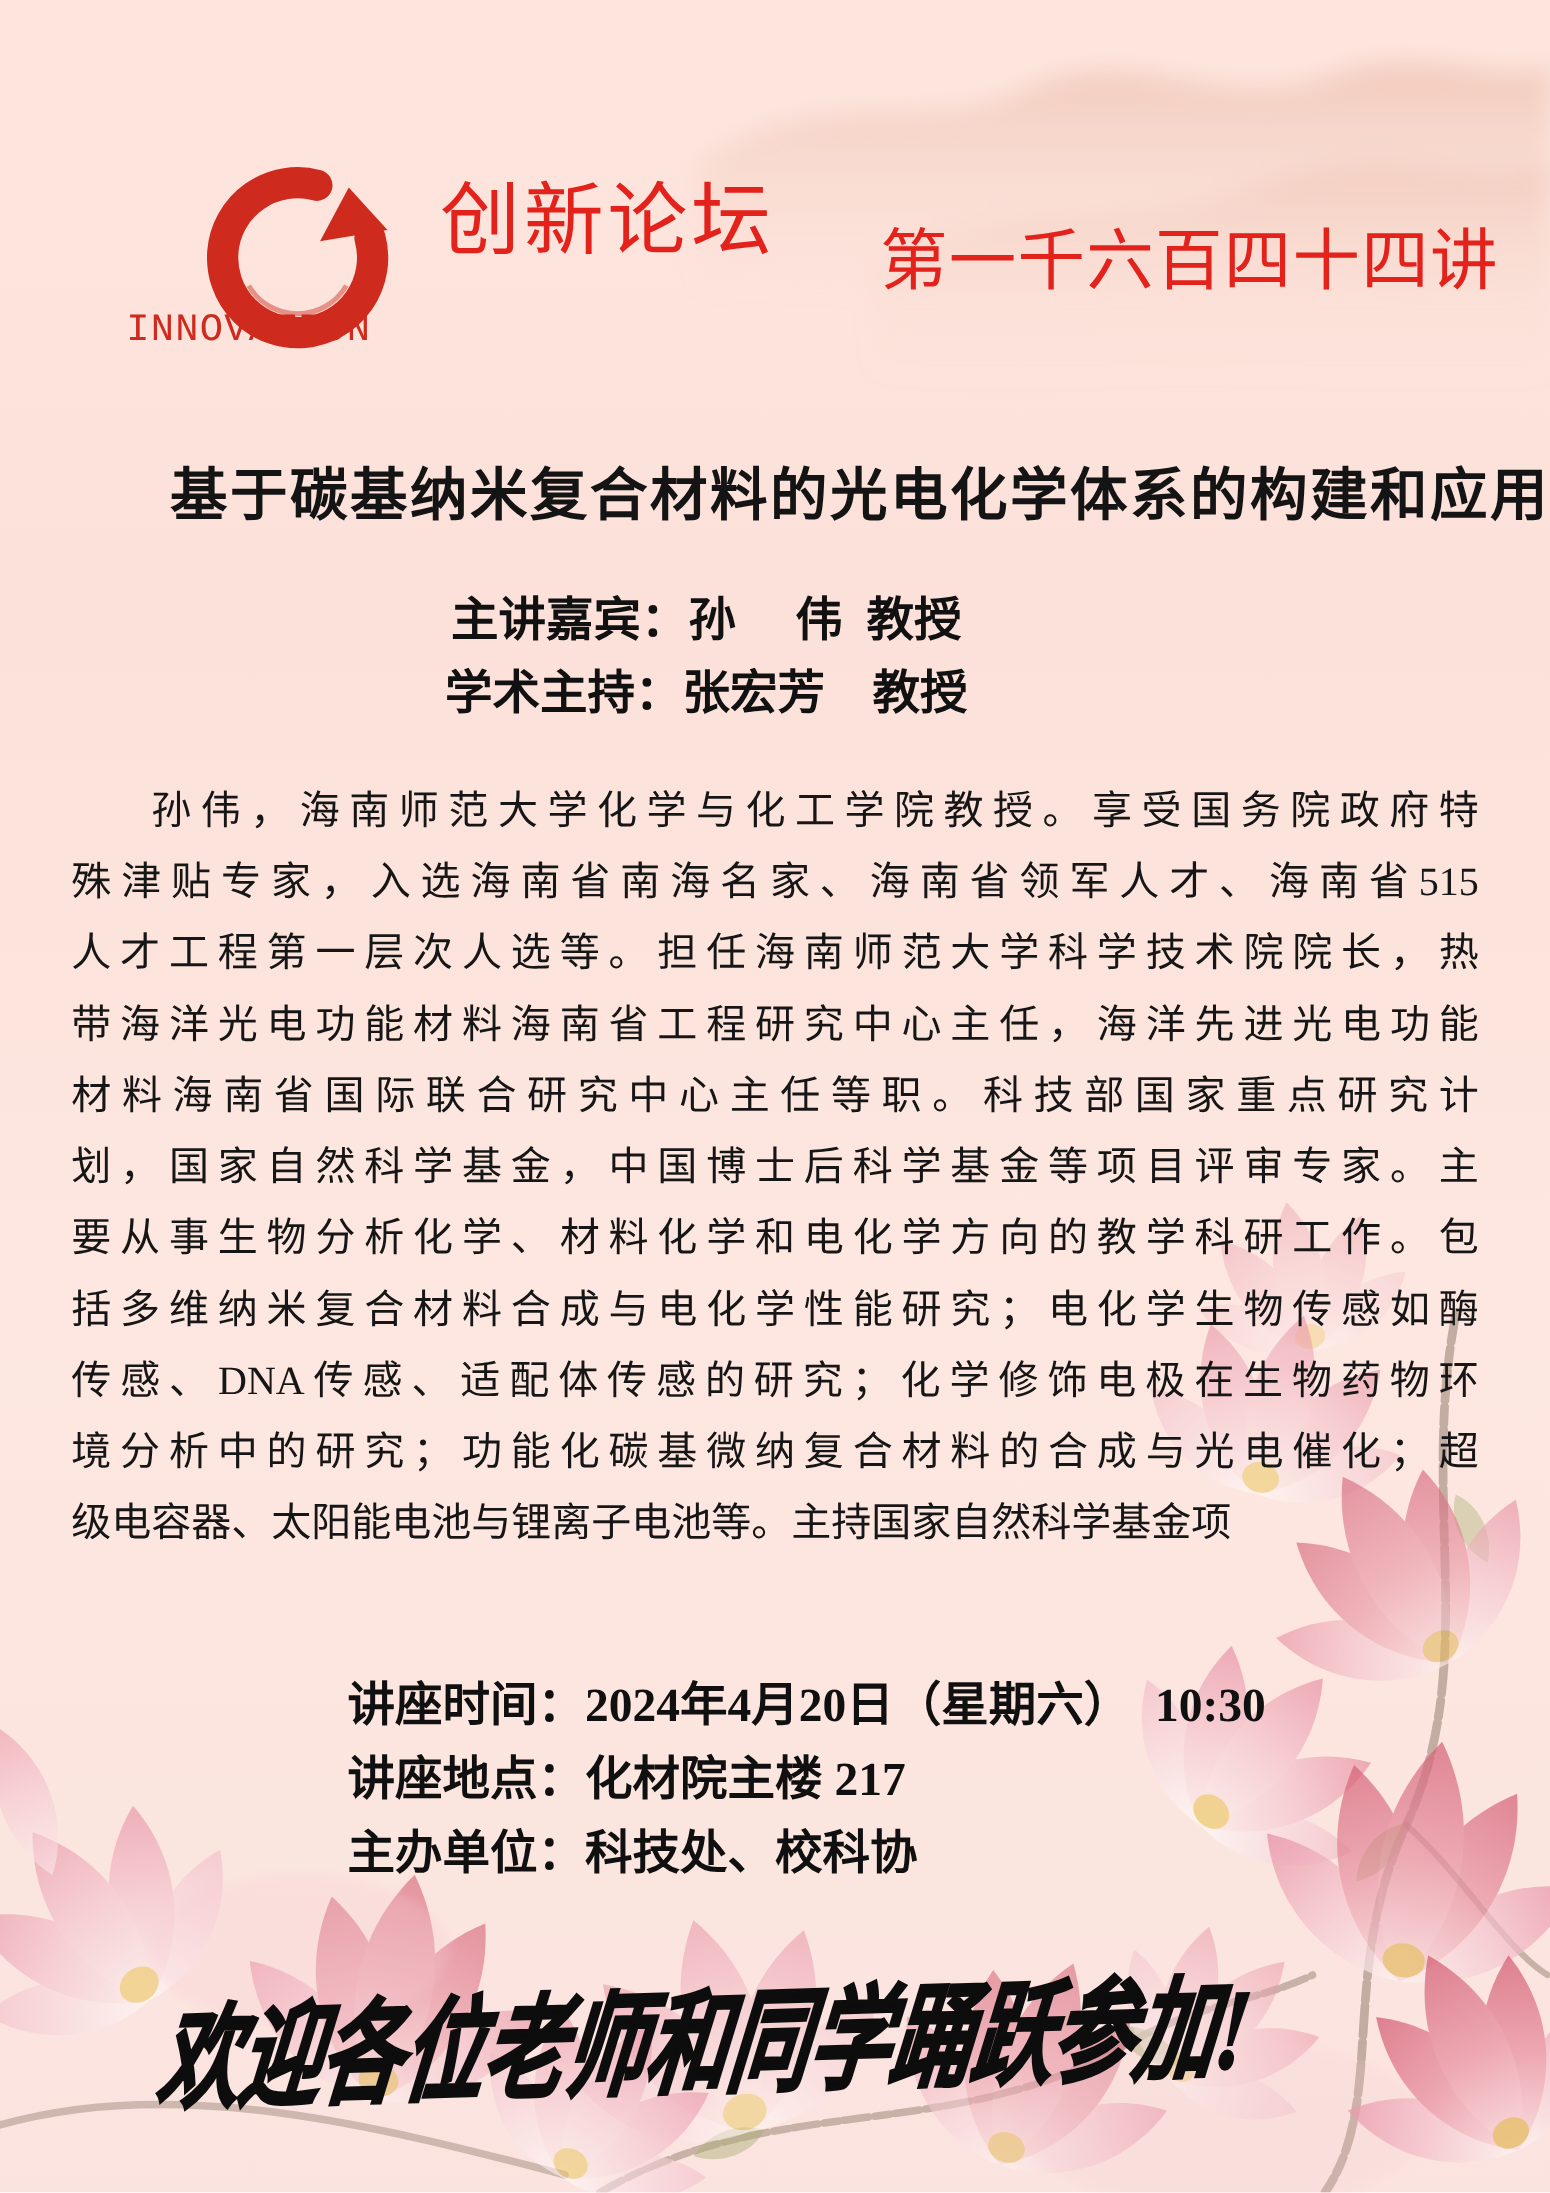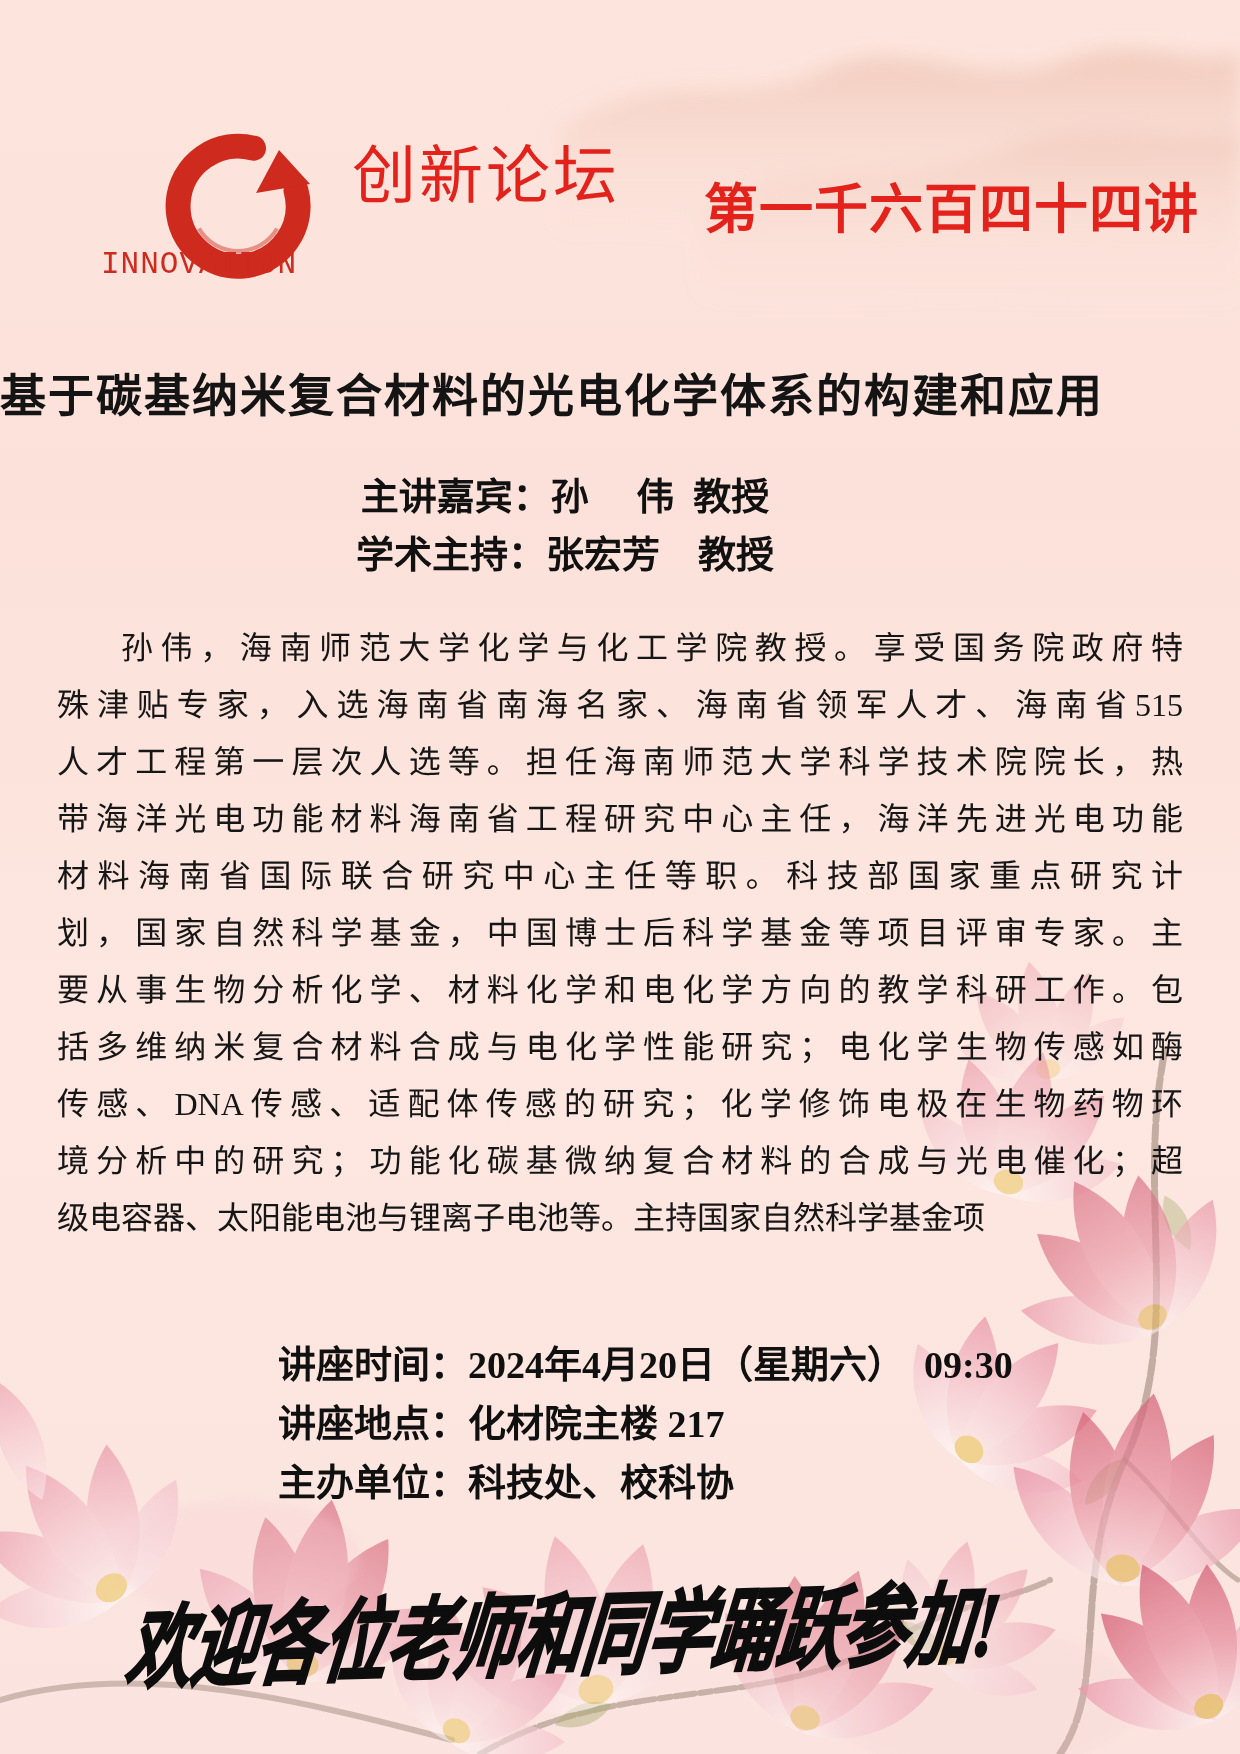--- a/index.html
+++ b/index.html
@@ -8,24 +8,24 @@
   .poster{position:relative;width:1240px;height:1754px;overflow:hidden;
     background:linear-gradient(180deg,var(--background-top,#fde5dd) 0%,#fbe1d9 28%,#fde7e0 58%,var(--background-bottom,#fbe4df) 100%);}
   .decor{position:absolute;inset:0;width:100%;height:100%;z-index:0}
   .content{position:absolute;inset:0;z-index:1}
 
   .logo-mark{position:absolute;left:138px;top:116px;width:200px;height:178px}
   .logo-text{position:absolute;left:101px;top:246px;font-size:31px;line-height:1.2;
     color:var(--logo-red,#cf2a1e);letter-spacing:1px;font-family:Liberation Mono, monospace}
   .forum-title{position:absolute;left:352px;top:140px;font-size:64px;line-height:1.15;font-weight:400;
     color:var(--accent-red,#e3221c);font-family:"Liberation Sans","DejaVu Sans",sans-serif;letter-spacing:3px}
-  .lecture-number{position:absolute;left:704px;top:180px;font-size:54px;line-height:1.1;font-weight:700;
+  .lecture-number{position:absolute;left:704px;top:180px;font-size:54px;line-height:1.1;font-weight:400;
     color:var(--accent-red,#e3221c);font-family:"Liberation Sans","DejaVu Sans",sans-serif;letter-spacing:1px}
 
-  .talk-title{position:absolute;left:0;width:100%;top:372px;text-align:left;font-size:46px;line-height:1.1;
+  .talk-title{position:absolute;left:0;width:100%;top:372px;text-align:right;font-size:46px;line-height:1.1;
     font-weight:700;letter-spacing:2px;color:var(--title-black,#141414)}
 
   .speakers{position:absolute;left:-55px;width:100%;top:468px;text-align:center;
     font-size:38px;font-weight:700;color:#111}
   .speakers p{line-height:58px;white-space:pre}
 
   .bio{position:absolute;left:57px;right:57px;top:620px;font-size:32px;color:#161616}
   .bio-line{display:block;height:57px;line-height:57px;text-align:justify;text-align-last:justify;white-space:nowrap}
   .bio-line:first-child{text-indent:2em}
   .bio-line:last-child{text-align-last:left}
@@ -154,21 +154,21 @@
       <span class="bio-line">材料海南省国际联合研究中心主任等职。科技部国家重点研究计</span>
       <span class="bio-line">划，国家自然科学基金，中国博士后科学基金等项目评审专家。主</span>
       <span class="bio-line">要从事生物分析化学、材料化学和电化学方向的教学科研工作。包</span>
       <span class="bio-line">括多维纳米复合材料合成与电化学性能研究；电化学生物传感如酶</span>
       <span class="bio-line">传感、DNA传感、适配体传感的研究；化学修饰电极在生物药物环</span>
       <span class="bio-line">境分析中的研究；功能化碳基微纳复合材料的合成与光电催化；超</span>
       <span class="bio-line">级电容器、太阳能电池与锂离子电池等。主持国家自然科学基金项</span>
     </div>
 
     <div class="details">
-      <div class="row"><span>讲座时间：</span><span>2024年4月20日（星期六）　09:30</span></div>
+      <div class="row"><span>讲座时间：</span><span>2024年4月20日（星期六）　10:30</span></div>
       <div class="row"><span>讲座地点：</span><span>化材院主楼 217</span></div>
       <div class="row"><span>主办单位：</span><span>科技处、校科协</span></div>
     </div>
 
     <div class="welcome">欢迎各位老师和同学踊跃参加!</div>
 
   </div>
 </div>
 
 </body></html>

